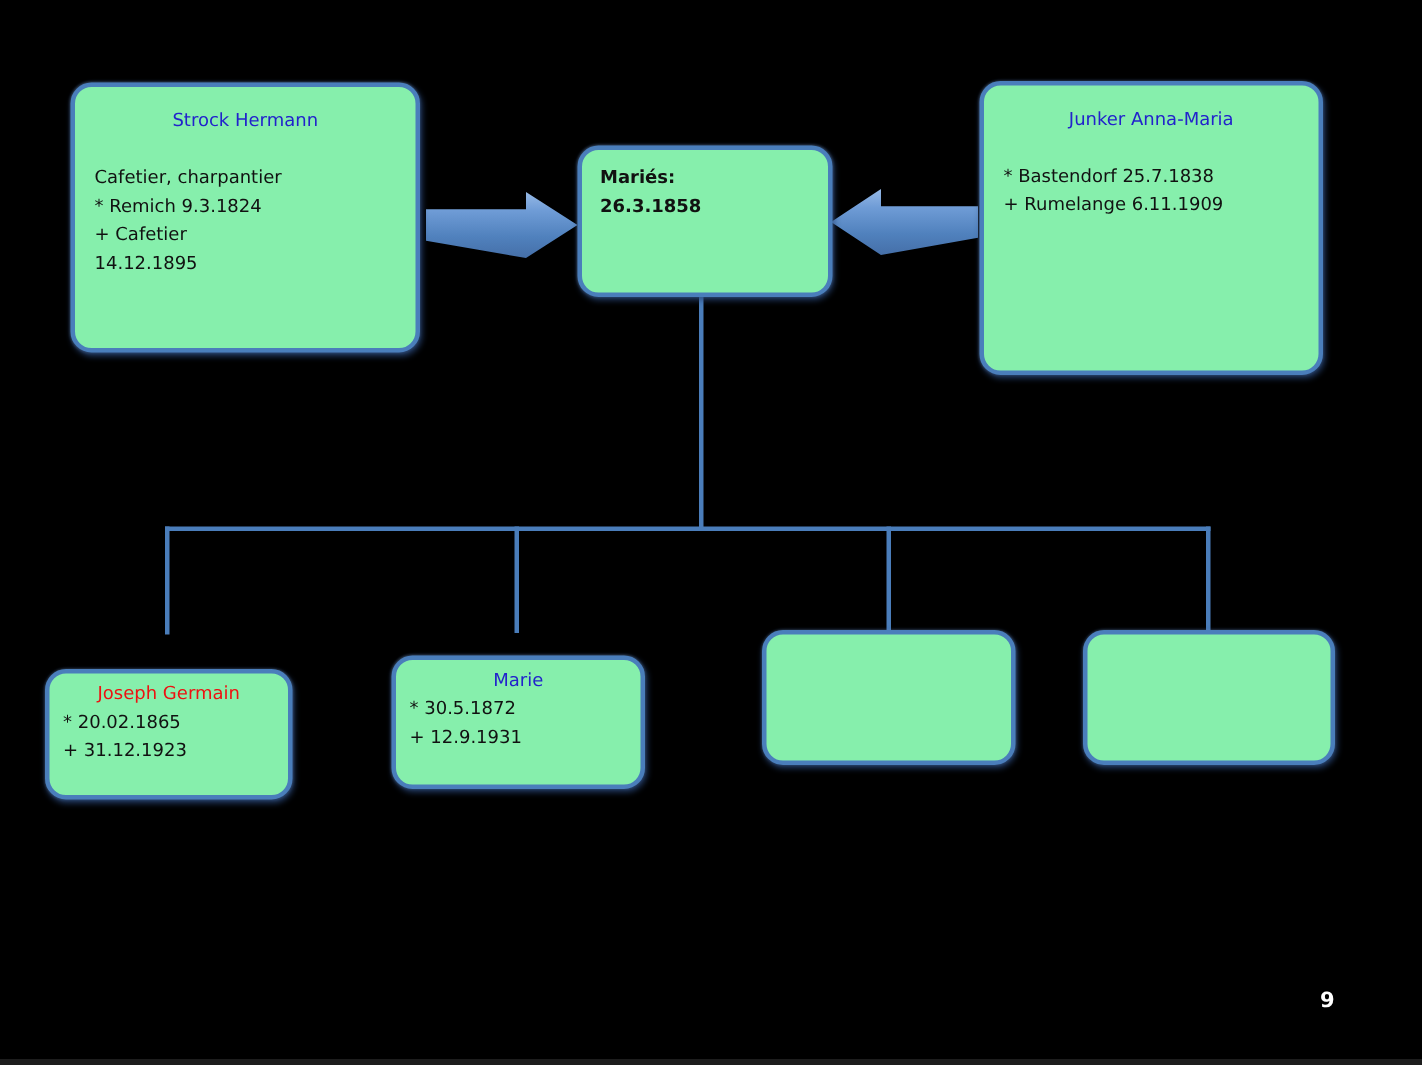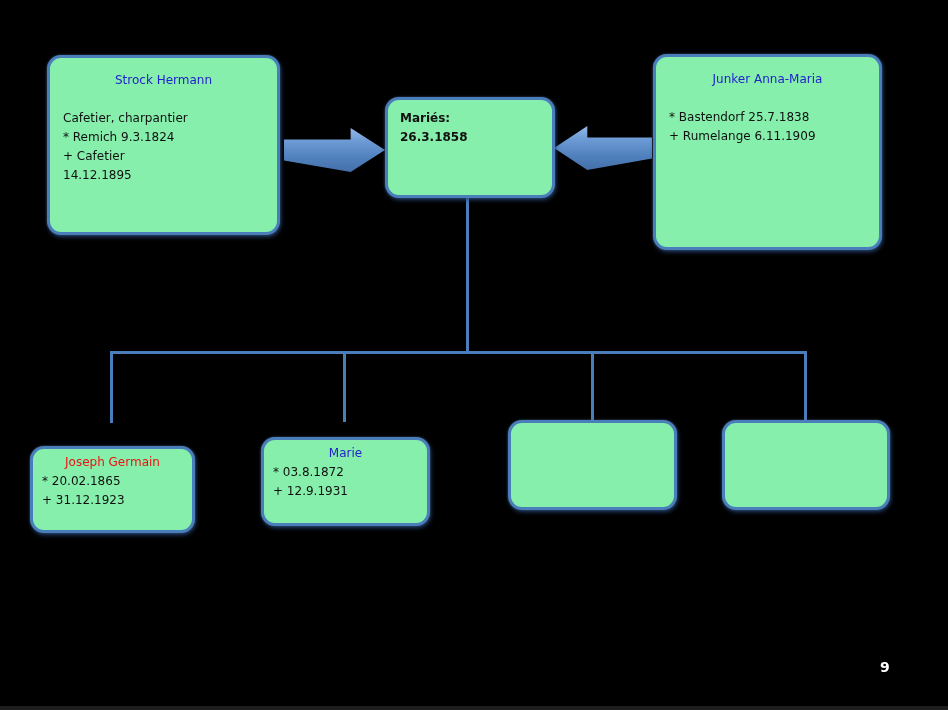--- a/index.html
+++ b/index.html
@@ -90,21 +90,21 @@
   </div>
 
   <div class="node child-box" style="left:30px;top:446px;width:165px;height:87px;">
     <div class="node-title" style="color: rgb(238, 17, 17);">Joseph Germain</div>
     <div class="node-line">* 20.02.1865</div>
     <div class="node-line">+ 31.12.1923</div>
   </div>
 
   <div class="node child-box" style="left:261px;top:421px;width:169px;height:89px;margin-top:16px;">
     <div class="node-title" style="color: rgb(34, 34, 204);">Marie</div>
-    <div class="node-line">* 03.8.1872</div>
+    <div class="node-line">* 30.5.1872</div>
     <div class="node-line">+ 12.9.1931</div>
   </div>
 
   <div class="node child-box" style="left:508px;top:420px;width:169px;height:90px;"></div>
 
   <div class="node child-box" style="left:722px;top:420px;width:168px;height:90px;"></div>
 
   <div id="page-number">9</div>
 
   <div id="bottom-strip"></div>

